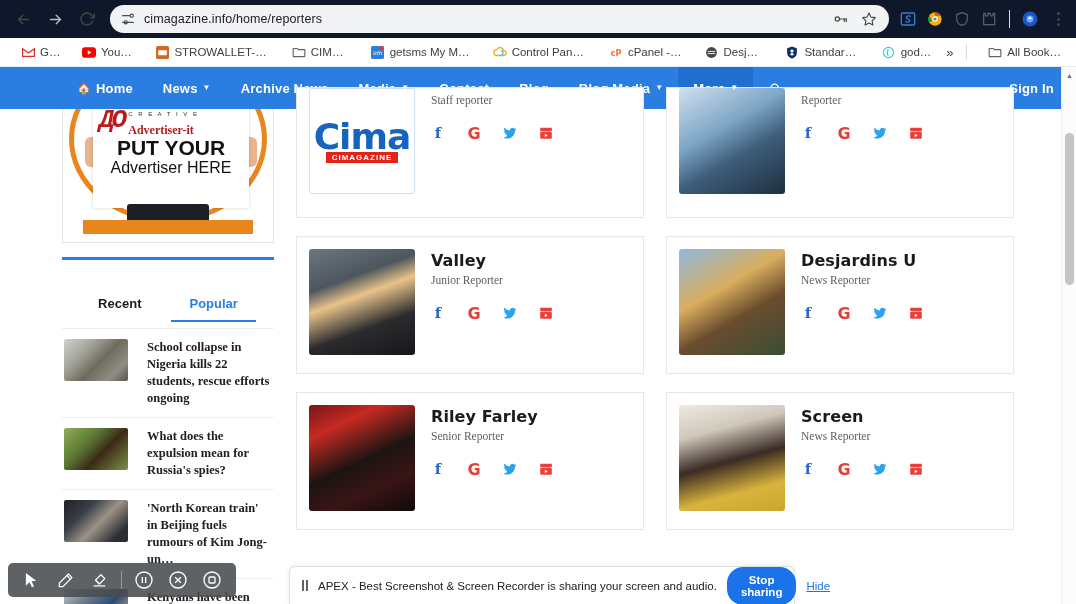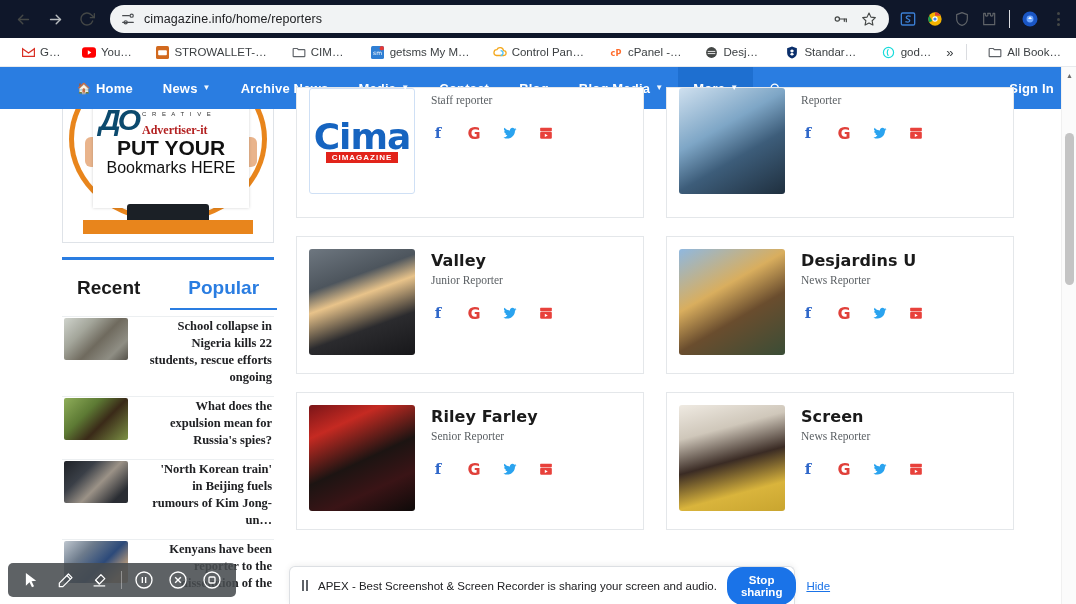--- a/index.html
+++ b/index.html
@@ -105,43 +105,43 @@
   .ad-arc {
     position:absolute; left:6px; right:6px; top:-54px; height:168px;
     border:5px solid #e8851c; border-radius:50%;
     border-top-color: transparent;
   }
   .ad-card {
     position:absolute; left:30px; right:24px; top:-8px; bottom:34px;
     background:#fff; box-shadow: 0 0 3px rgba(0,0,0,.18); padding:4px 6px;
   }
   .ad-logo-row { display:flex; align-items:center; gap:4px; height:30px; }
-  .ad-swoosh { font-size:30px; font-weight:900; color:#0c4a6e; font-style:italic; line-height:1; letter-spacing:-3px; }
+  .ad-swoosh { font-size:26px; font-weight:900; color:#b91c1c; font-style:italic; line-height:1; letter-spacing:-3px;font-family:Liberation Mono, monospace; }
   .ad-creative { font-size:6px; letter-spacing:2px; color:#333; }
   .ad-advit { font-size:12px; font-weight:700; color:#b32020; font-family:"Liberation Serif", serif; }
   .ad-put { font-size:21px; font-weight:700; color:#111; line-height:1.05; text-align:center; margin-top:2px;}
   .ad-here { font-size:16px; font-weight:400; color:#111; line-height:1.1; text-align:center;}
   .ad-base { position:absolute; left:50%; transform:translateX(-50%); bottom:18px; width:82px; height:20px; background:#1b2026; border-radius:3px;}
   .ad-hand { position:absolute; width:16px; height:30px; background:#e9b48c; border-radius:6px; }
   .ad-hand.l { left:22px; top:28px; }
   .ad-hand.r { right:16px; top:28px; }
   .ad-orange-strip { position:absolute; left:20px; right:20px; bottom:8px; height:14px; background:#e8851c; }
 
   .tabs-box { margin-top: 14px; border-top: 3px solid #2a7de1; background:#fff; }
   .tabs-row { display:flex; justify-content:center; gap:12px; padding: 13px 8px 0 8px; }
   .tab {
-    font-size: 19px; font-weight: 700; color:#1a1a1a;
-    padding: 4px 18px 9px 18px; cursor:pointer; white-space:nowrap;
+    font-size: 13px; font-weight: 700; color:#1a1a1a;
+    padding: 4px 18px 9px 18px; cursor:pointer; white-space:nowrap;margin-top:19px;
   }
   .tab.active { color:#2a7de1; border-bottom: 2px solid #2a7de1; }
 
   .news-list { margin-top: 6px; }
   .news-item {
-    display:flex; gap:19px; padding: 1px 2px 10px 2px;
-    border-top: 1px solid #eceff1; cursor:pointer;text-align:right;
+    display:flex; gap:19px; padding: 10px 2px 10px 2px;
+    border-top: 1px solid #eceff1; cursor:pointer;
   }
   .news-thumb {
     width: 64px; height: 42px; flex:none; border-radius:2px;
     background-size: cover; background-position:center;
   }
   .news-title {
     font-size: 12.5px; line-height:1.36; color:#202124;
     font-family:"Liberation Serif", serif; font-weight:600;
   }
 
@@ -484,21 +484,21 @@
           <div class="ad-hand r"></div>
           <div class="ad-card">
             <div class="ad-logo-row">
               <span class="ad-swoosh">ДО</span>
               <span>
                 <span class="ad-creative">C R E A T I V E</span><br>
                 <span class="ad-advit">Advertiser-it</span>
               </span>
             </div>
             <div class="ad-put">PUT YOUR</div>
-            <div class="ad-here">Bookmarks HERE</div>
+            <div class="ad-here">Advertiser HERE</div>
           </div>
           <div class="ad-base"></div>
           <div class="ad-orange-strip"></div>
         </div>
       </div>
 
       <div class="tabs-box">
         <div class="tabs-row">
           <div class="tab">Recent</div>
           <div class="tab active">Popular</div>

